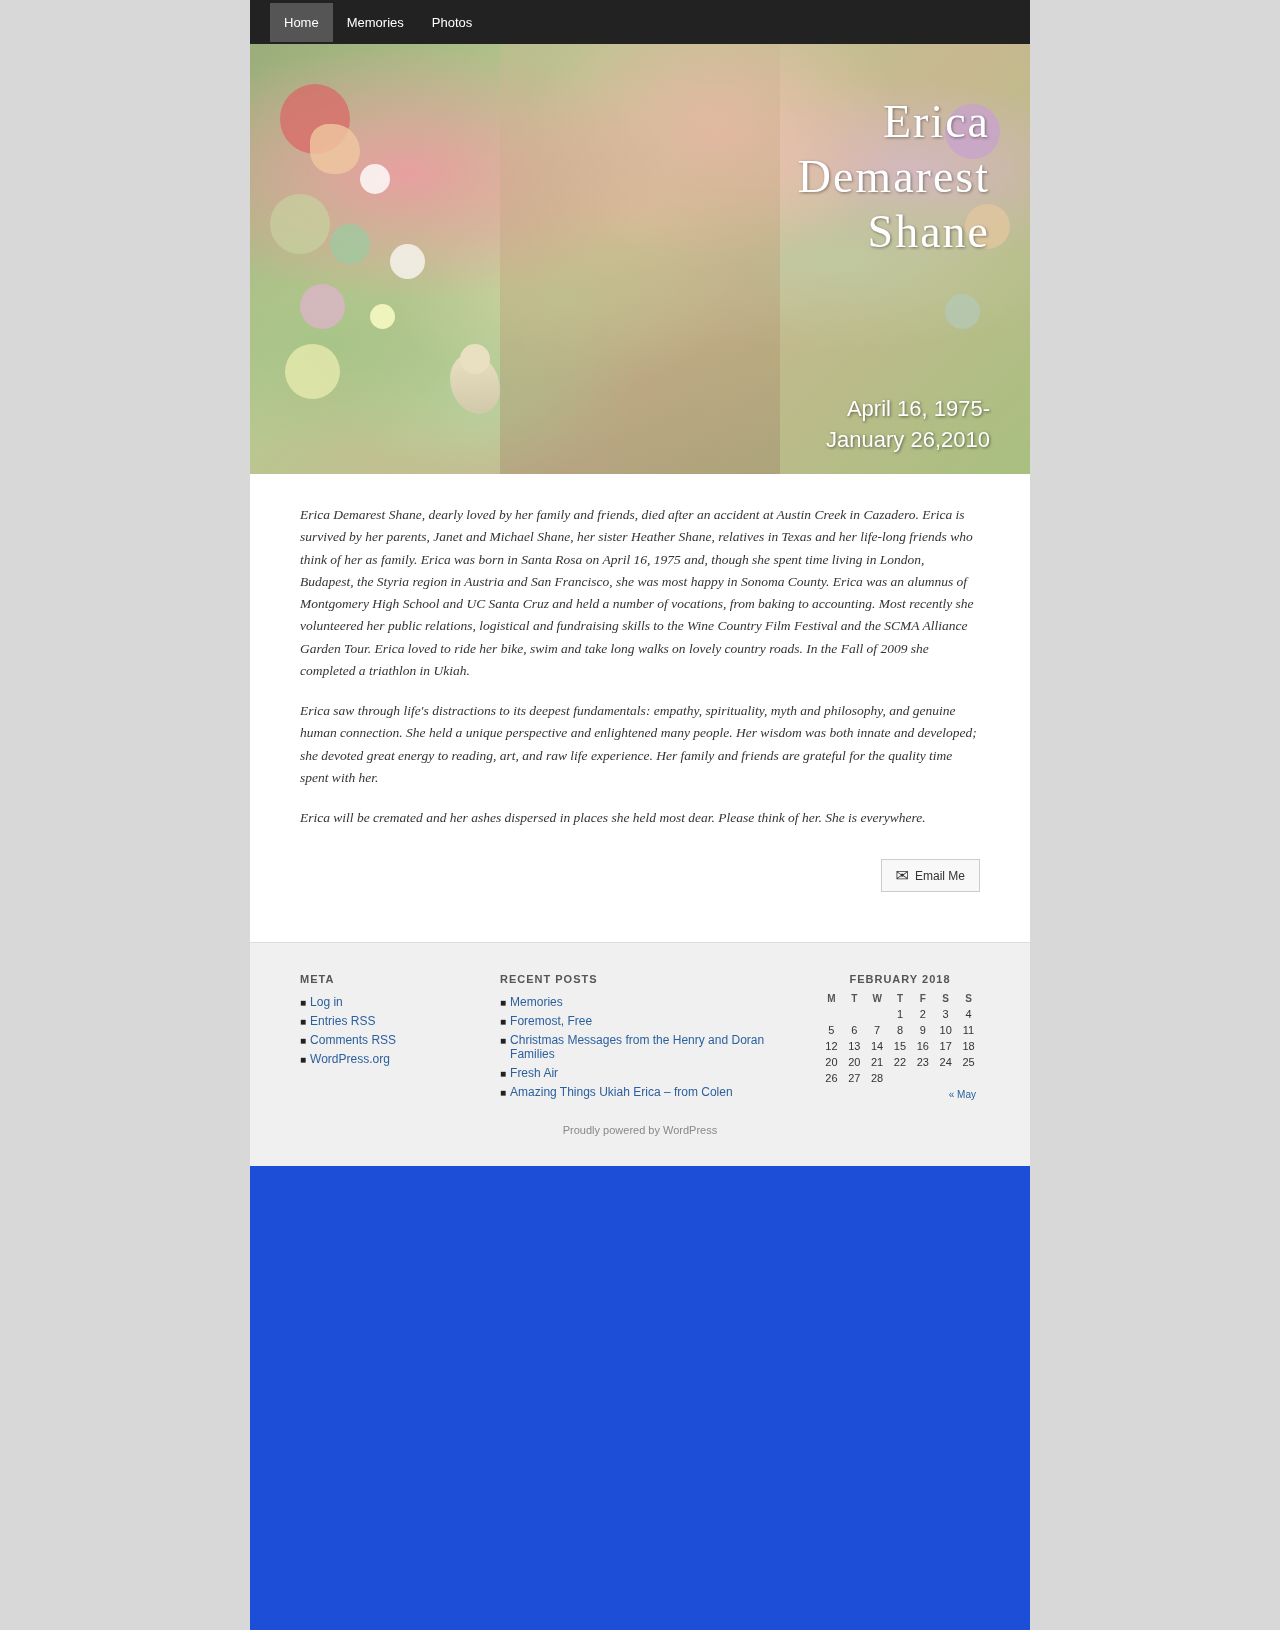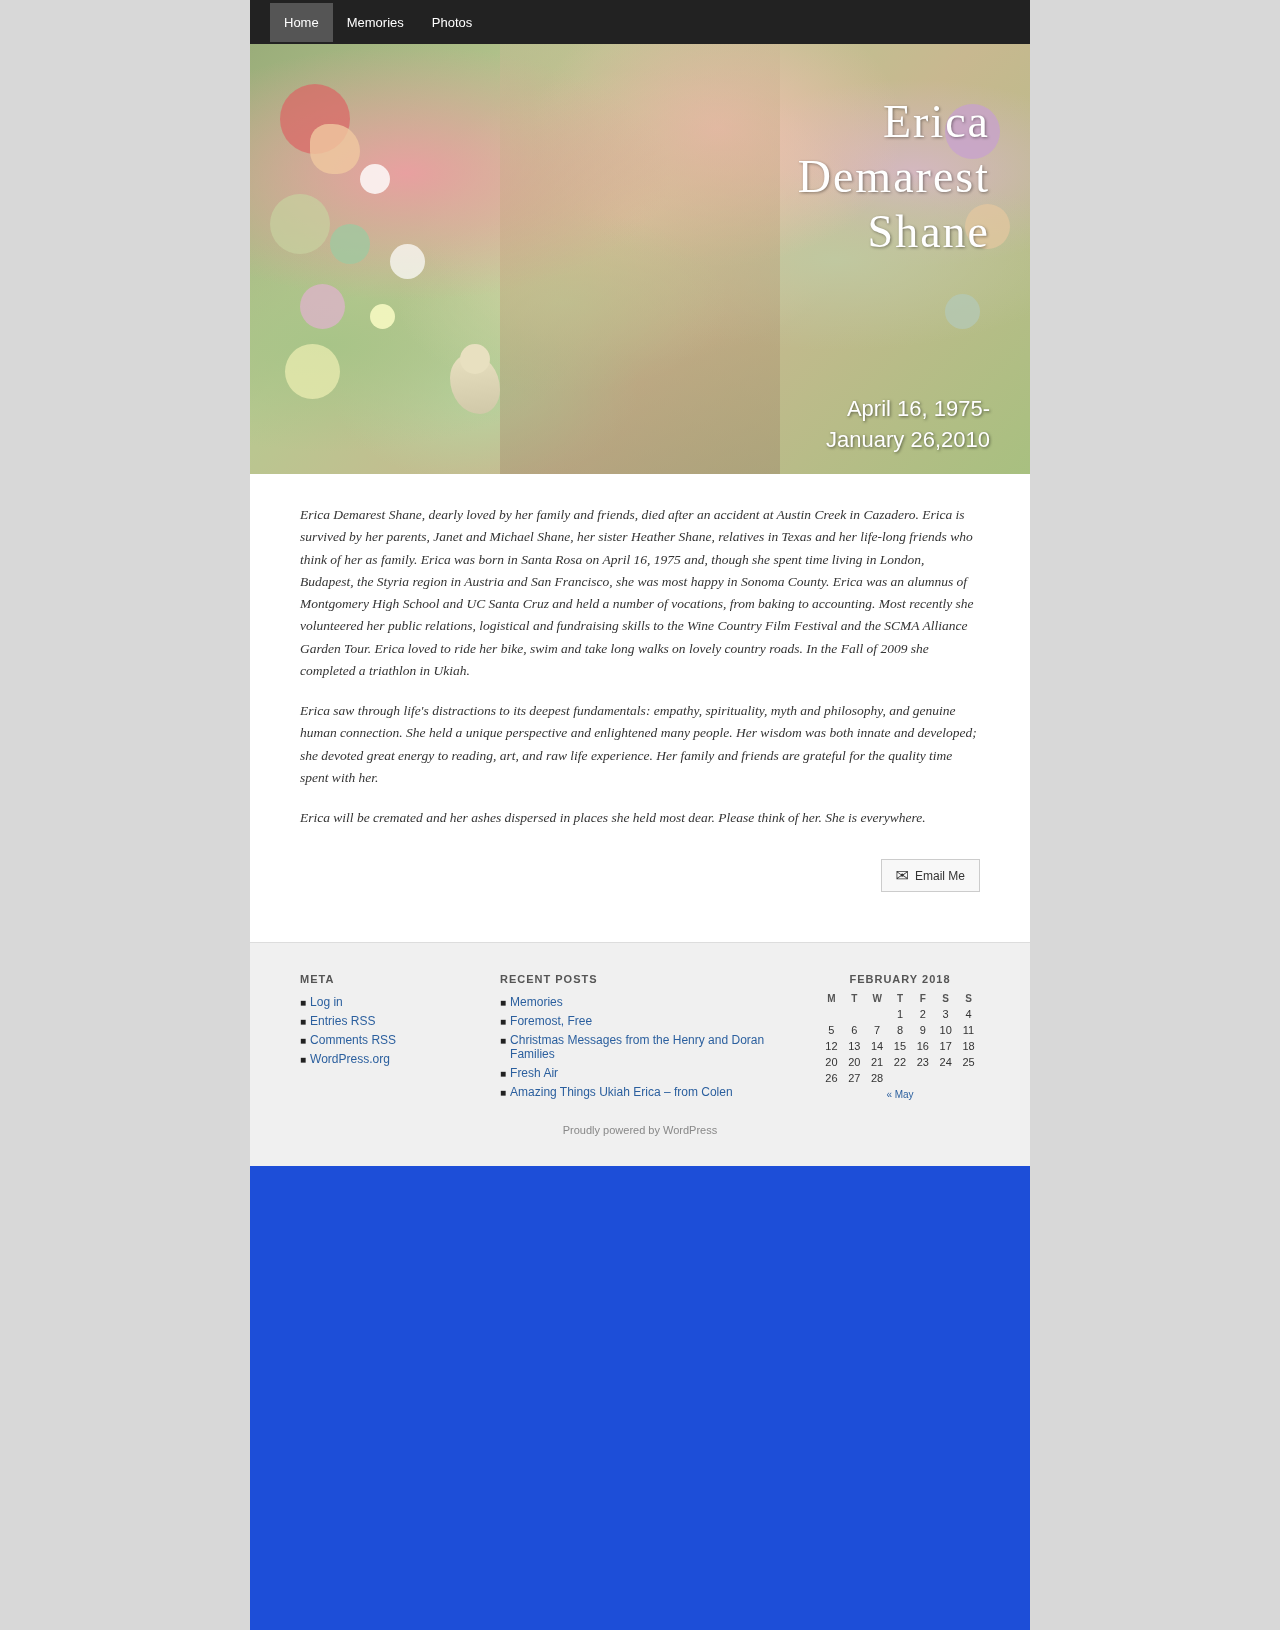--- a/index.html
+++ b/index.html
@@ -211,21 +211,21 @@
       padding: 2px 4px;
       text-align: center;
       font-size: 11px;
     }
     #calendar-table .prev-link {
       color: #2b5f9e;
       cursor: pointer;
       font-size: 10px;
     }
     #cal-nav-row td {
-      text-align: center;
+      text-align: right;
     }
 
     
     #powered-by {
       text-align: center;
       padding: 20px 0 10px 0;
       font-family: Arial, sans-serif;
       font-size: 11px;
       color: #888;
     }

